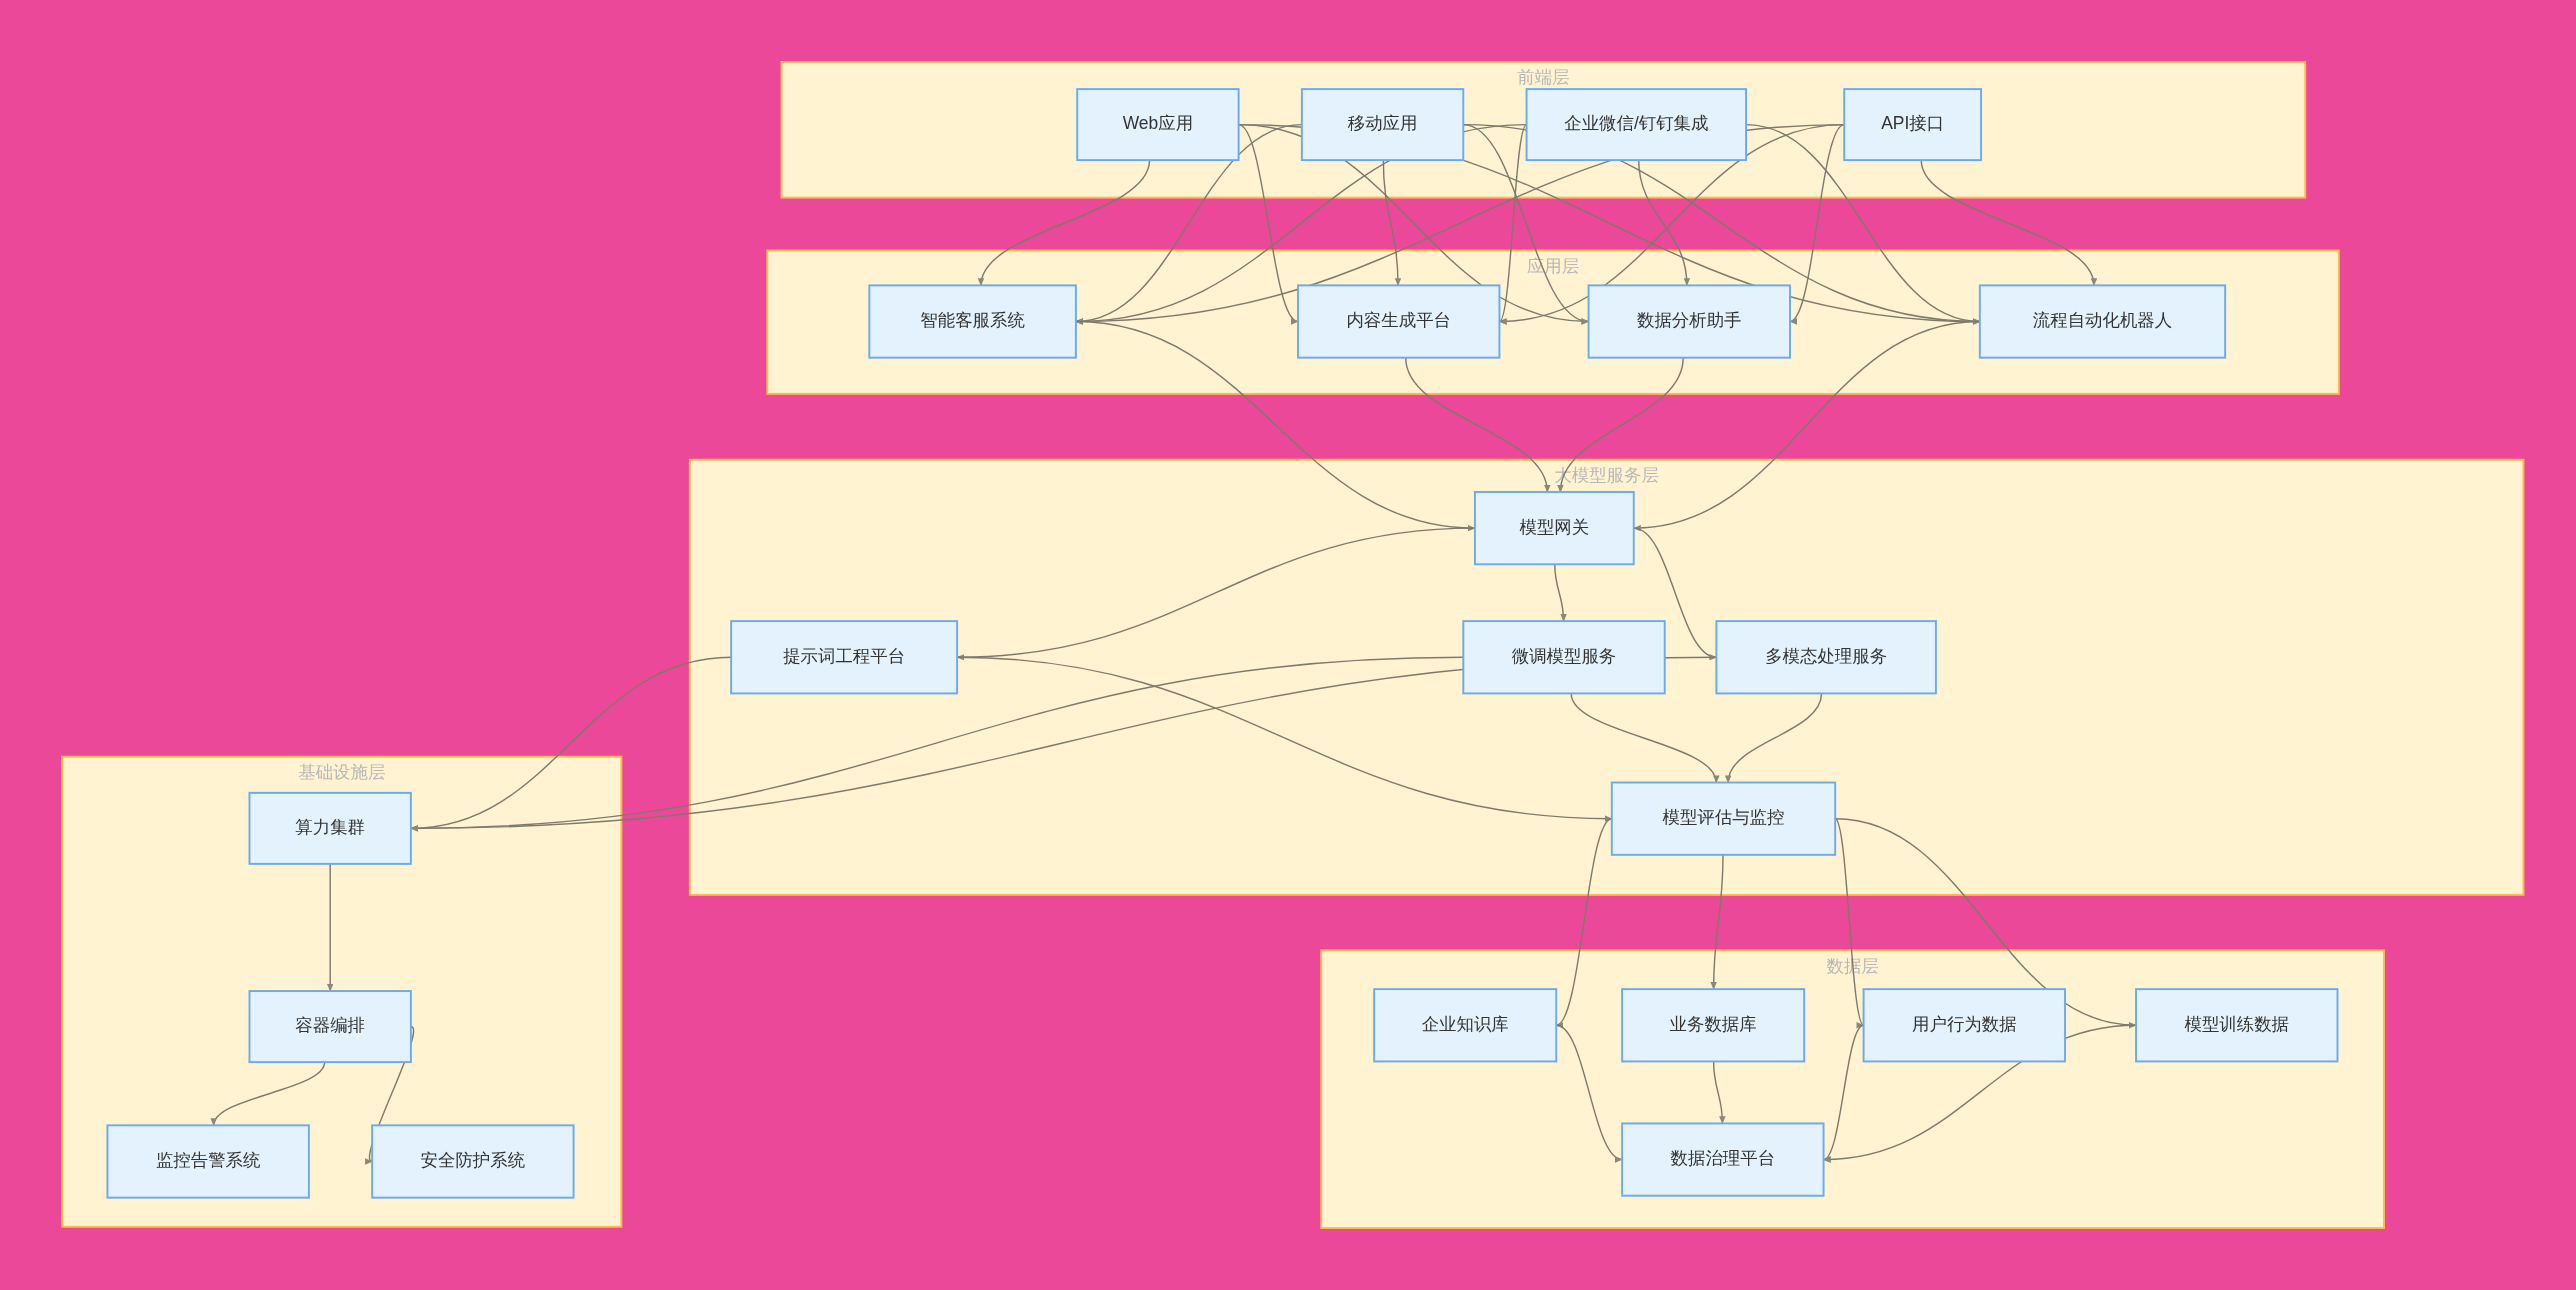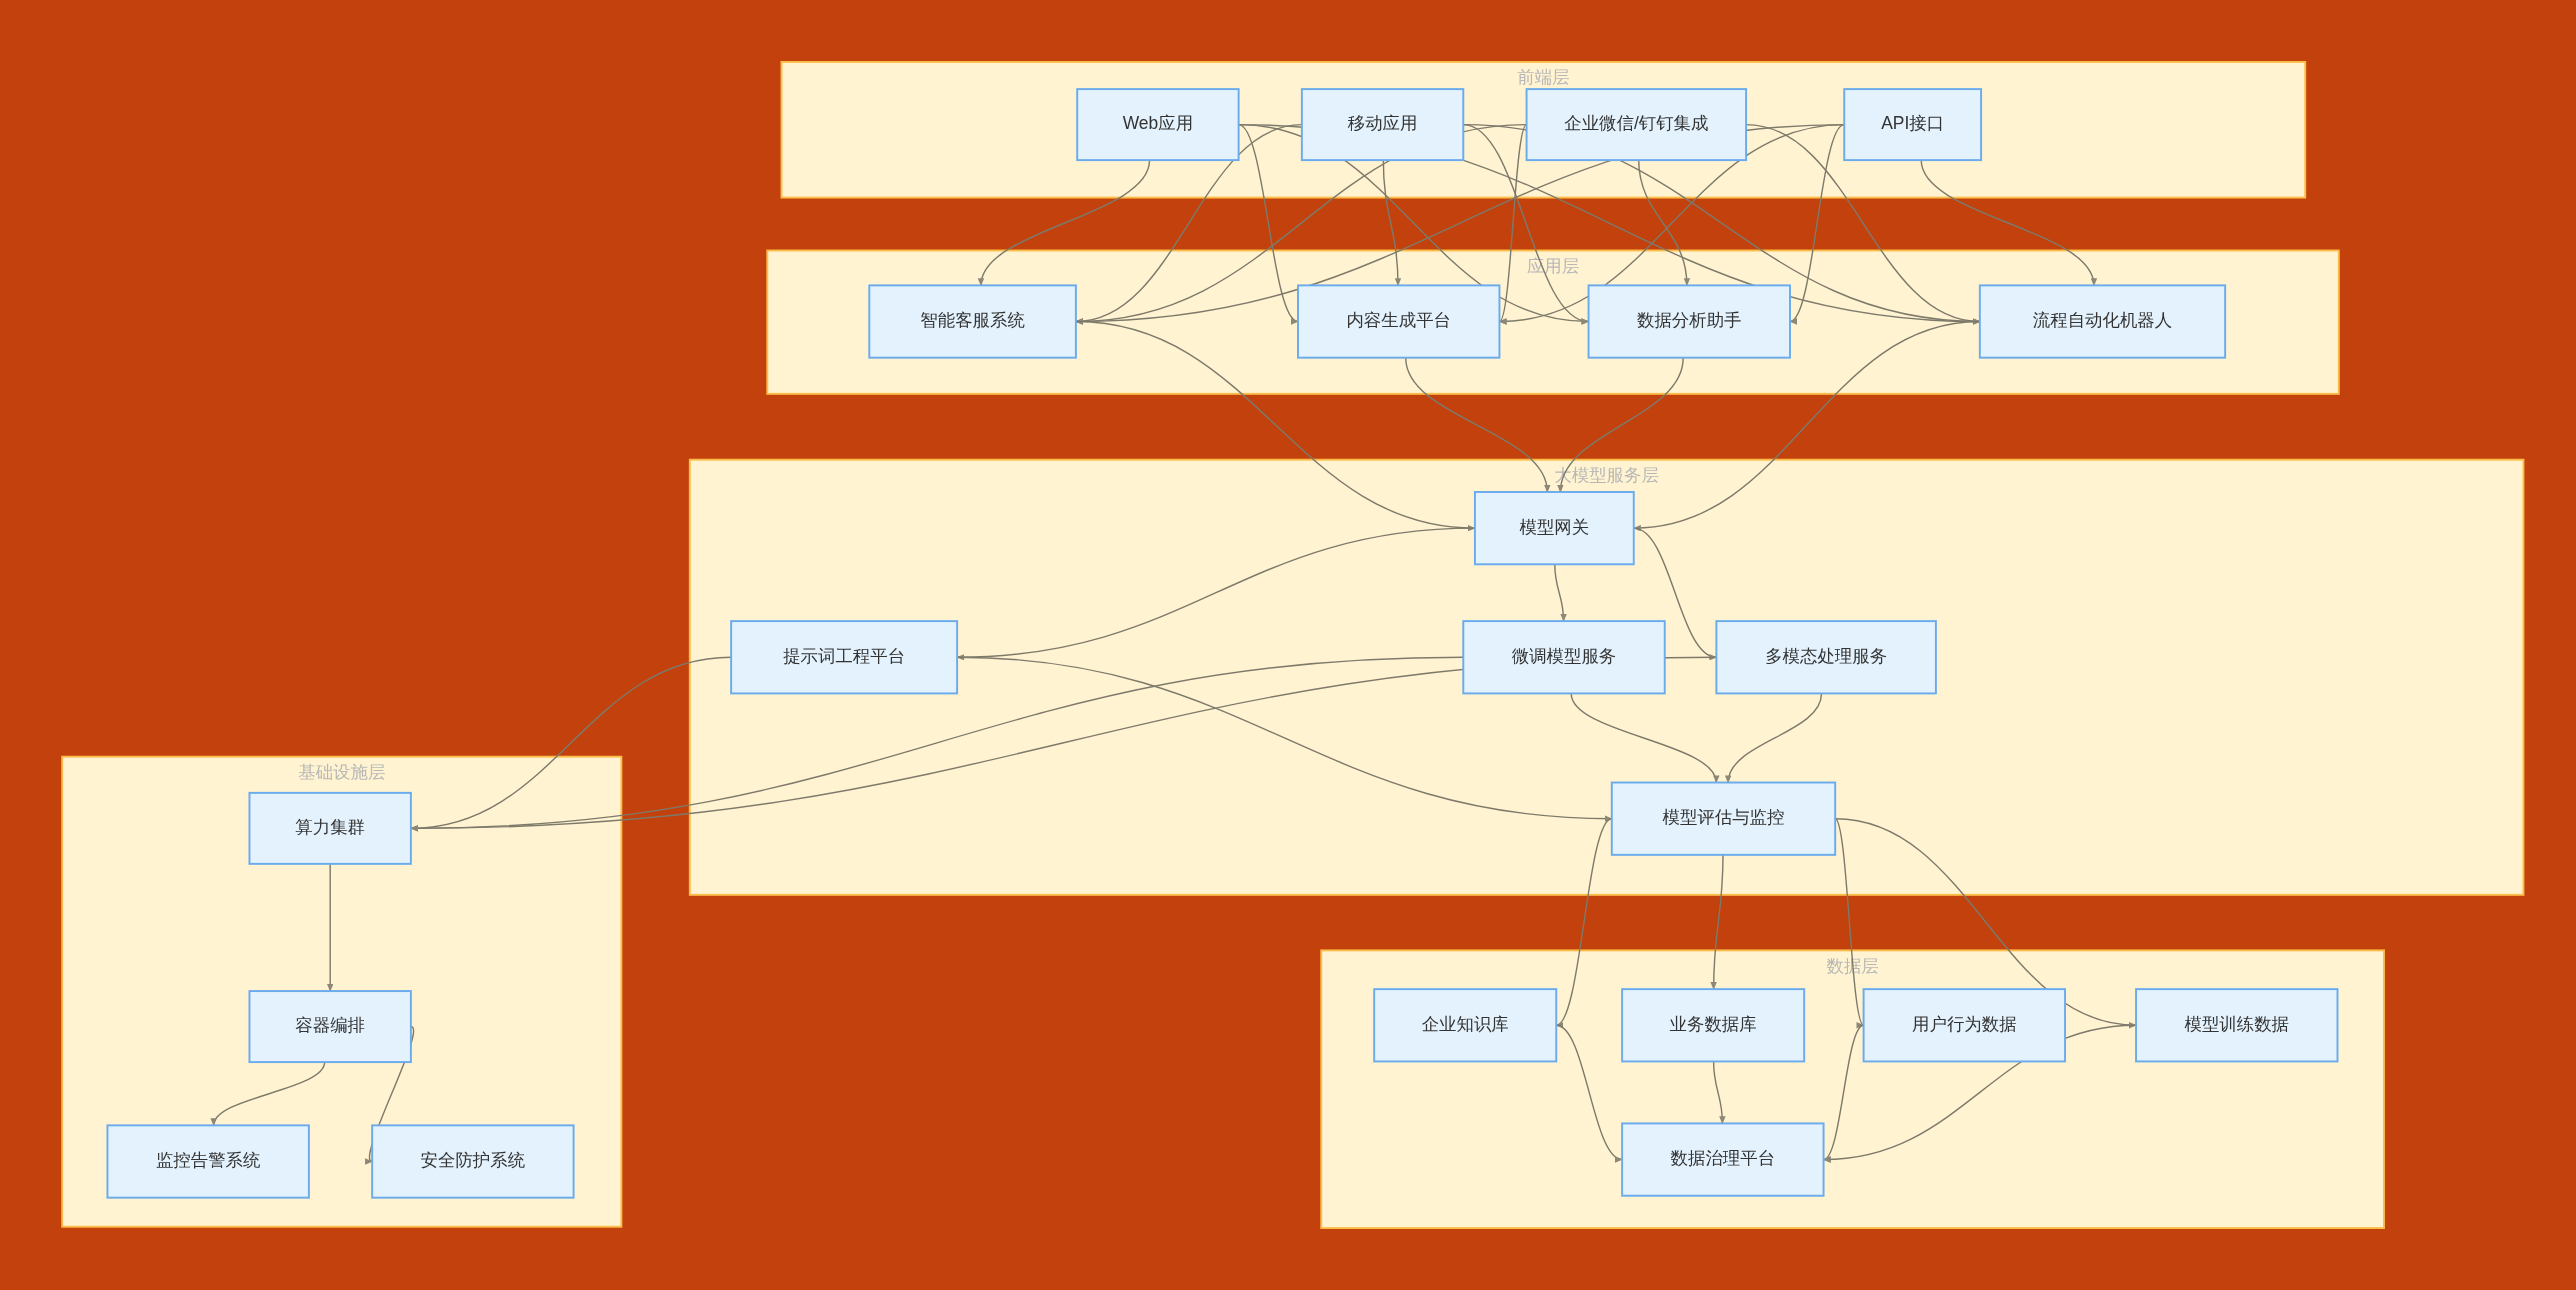--- a/index.html
+++ b/index.html
@@ -1,21 +1,21 @@
 <!DOCTYPE html>
 <html lang="zh" style="font-size:10.3px"><head>
 <meta charset="utf-8">
 <title>企业大模型应用架构图</title>
 <style>
   html,body{margin:0;padding:0;background:#ffffff;}
   body{
     width:2576px;height:1290px;overflow:hidden;
     font-family:"Liberation Sans","DejaVu Sans",sans-serif;
   }
-  #diagram-root{position:relative;width:2576px;height:1290px;background:#c2410c;}
+  #diagram-root{position:relative;width:2576px;height:1290px;background:#ec4899;}
   svg#diagram-svg{position:absolute;inset:0;width:2576px;height:1290px;display:block;}
   .cluster-rect{fill:#FFF3D1;stroke:#FBBE4B;stroke-width:3;}
   .cluster-label{
     fill:#B7B7B7;font-size:27px;font-family:"Liberation Sans","DejaVu Sans",sans-serif;
     text-anchor:middle;dominant-baseline:middle;
   }
   .node-rect{fill:#E3F2FD;stroke:#6AABEE;stroke-width:3;}
   .node-label{
     fill:#333333;font-size:27px;font-family:"Liberation Sans","DejaVu Sans",sans-serif;
     text-anchor:middle;dominant-baseline:middle;

